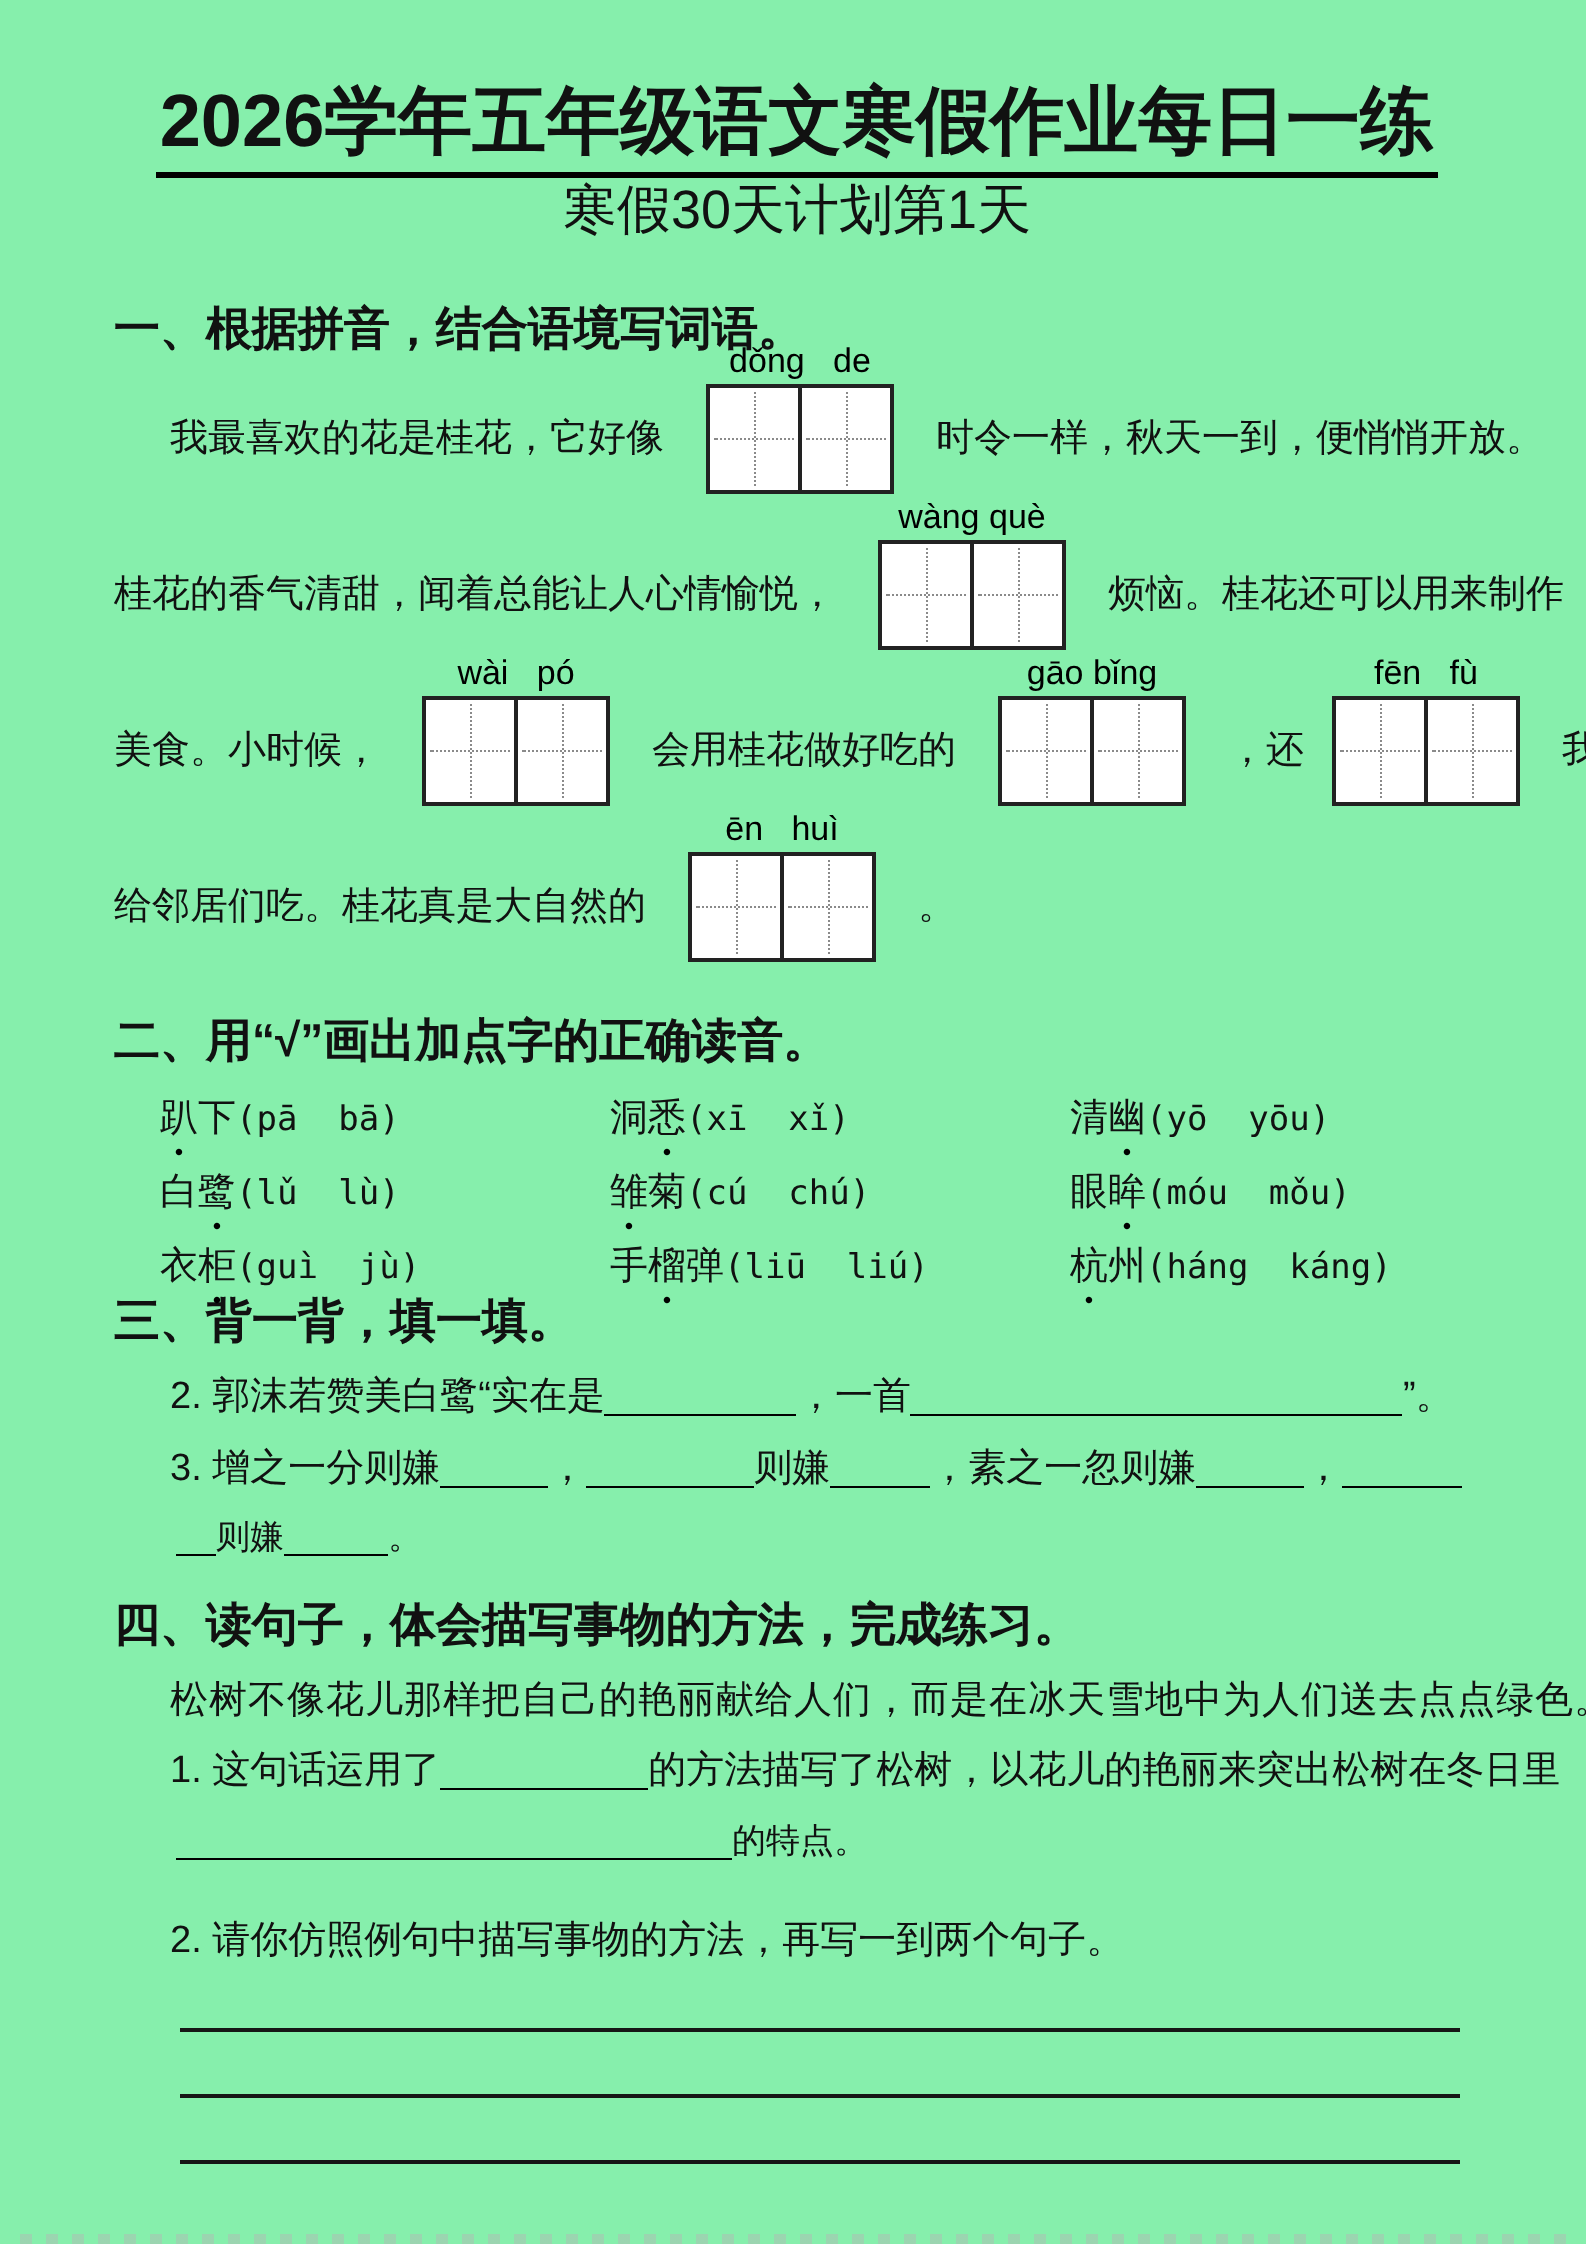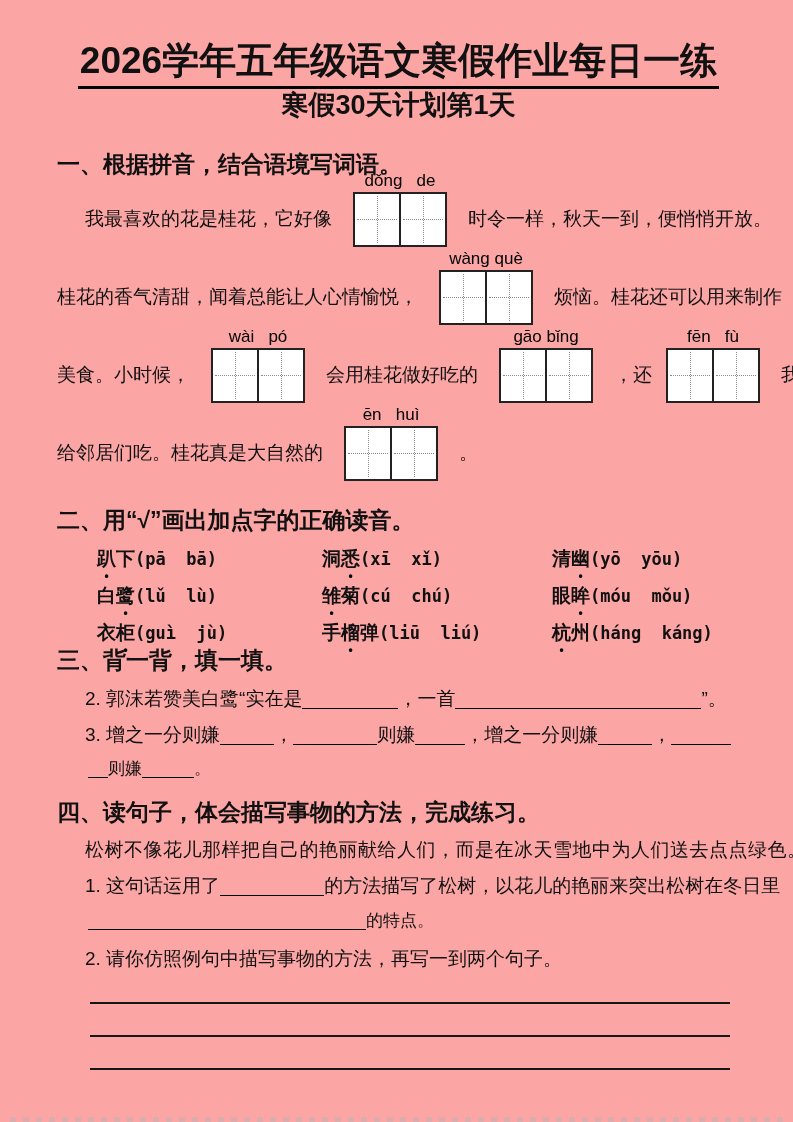--- a/index.html
+++ b/index.html
@@ -1,36 +1,36 @@
 <!DOCTYPE html>
 <html><head>
 <meta charset="utf-8">
 <style>
   html,body{margin:0;padding:0;background:#e8e8e8;}
   .page{
     position:relative;
     width:793px;height:1122px;
     margin:0 auto;
-    background:#fca5a5;
+    background:#86efac;
     font-family:"Liberation Sans",sans-serif;
     color:#111;
     overflow:hidden;
     box-sizing:border-box;
     padding:40px 53px 0 57px;
   }
   
   .header{text-align:center;}
   .title{
     display:inline-block;
     font-size:37px;font-weight:bold;letter-spacing:0px;
     border-bottom:3px solid #000;
     padding:0 2px 3px 2px;margin:0;line-height:1.15;
   }
   .subtitle{
-    font-size:27px;font-weight:bold;margin:2px 0 0 0;line-height:1.1;
+    font-size:27px;font-weight:normal;margin:2px 0 0 0;line-height:1.1;
   }
   
   .sec-heading{font-size:23px;font-weight:bold;margin:0;line-height:1.3;}
   .blank{
     display:inline-block;height:2px;vertical-align:-4px;
     border-bottom:1.6px solid #000;
   }
   
   .sec1{margin-top:30px;}
   .s1-line{
@@ -51,23 +51,22 @@
     border-top:1px dotted #8a8a8a;
   }
   .cell::after{
     content:"";position:absolute;top:2px;bottom:2px;left:50%;
     border-left:1px dotted #8a8a8a;
   }
   
   .sec2{margin-top:14px;}
   .s2-grid{
     display:grid;grid-template-columns:225px 230px auto;
-    margin:10px 0 0 40px;row-gap:11px;
+    margin:10px 0 0 23px;row-gap:11px;
     font-size:19px;
-    font-weight:bold;
   }
   .s2-item{white-space:nowrap;}
   .dotted{position:relative;display:inline-block;}
   .dotted::after{
     content:"\2022";position:absolute;left:50%;bottom:-11px;
     transform:translateX(-50%);font-size:12px;color:#000;
   }
   .s2-py{font-family:"DejaVu Sans Mono",monospace;font-size:17px;white-space:pre;}
   
   .sec3{}
@@ -186,40 +185,40 @@
 
   <div class="sec3">
     <h2 class="sec-heading">三、背一背，填一填。</h2>
 
 
     <div class="q-item">
       <span>2. 郭沫若赞美白鹭“实在是</span><span class="blank" style="width:96px"></span><span>，一首</span><span class="blank" style="width:246px"></span><span>”。</span>
     </div>
 
     <div class="q-item">
-      <span>3. 增之一分则嫌</span><span class="blank" style="width:54px"></span><span>，</span><span class="blank" style="width:84px"></span><span>则嫌</span><span class="blank" style="width:50px"></span><span>，增之一分则嫌</span><span class="blank" style="width:54px"></span><span>，</span><span class="blank" style="width:60px"></span>
+      <span>3. 增之一分则嫌</span><span class="blank" style="width:54px"></span><span>，</span><span class="blank" style="width:84px"></span><span>则嫌</span><span class="blank" style="width:50px"></span><span>，素之一忽则嫌</span><span class="blank" style="width:54px"></span><span>，</span><span class="blank" style="width:60px"></span>
     </div>
     <div class="q-cont">
       <span class="blank" style="width:20px"></span><span>则嫌</span><span class="blank" style="width:52px"></span><span>。</span>
     </div>
   </div>
 
   <div class="sec4">
     <h2 class="sec-heading">四、读句子，体会描写事物的方法，完成练习。</h2>
 
     <div class="example">松树不像花儿那样把自己的艳丽献给人们，而是在冰天雪地中为人们送去点点绿色。</div>
 
     <div class="q-item">
       <span>1. 这句话运用了</span><span class="blank" style="width:104px"></span><span>的方法描写了松树，以花儿的艳丽来突出松树在冬日里</span>
     </div>
     <div class="q-cont">
       <span class="blank" style="width:278px"></span><span>的特点。</span>
     </div>
 
-    <div class="q-item" style="margin-top:14px">2. 请你仿照例句中描写事物的方法，再写一到两个句子。</div>
+    <div class="q-item" style="margin-top:26px">2. 请你仿照例句中描写事物的方法，再写一到两个句子。</div>
 
     <div class="answer-area">
       <div class="answer-line"></div>
       <div class="answer-line"></div>
       <div class="answer-line"></div>
     </div>
   </div>
 
   <div class="edge-artifact"></div>
 </div>

